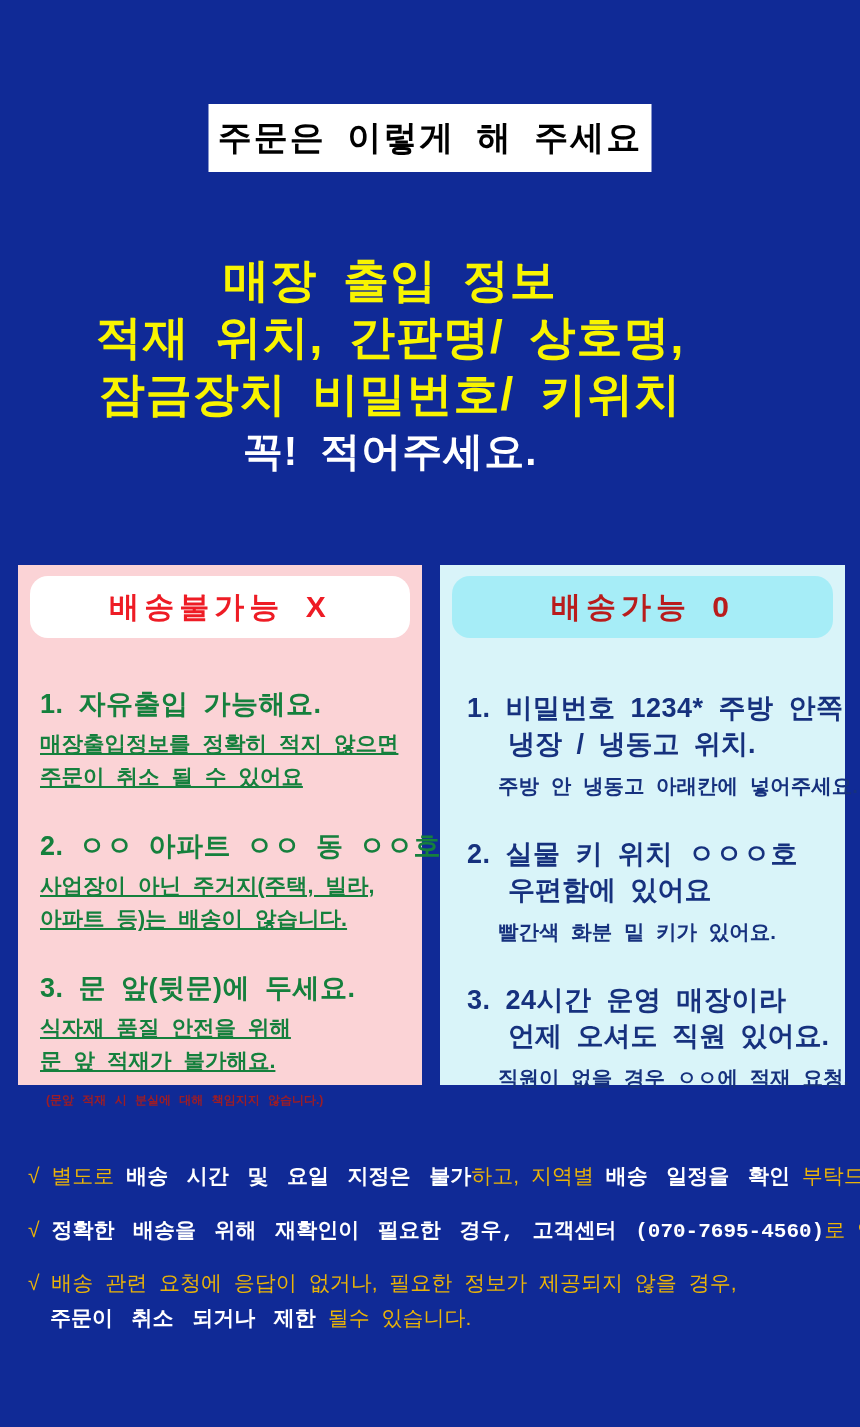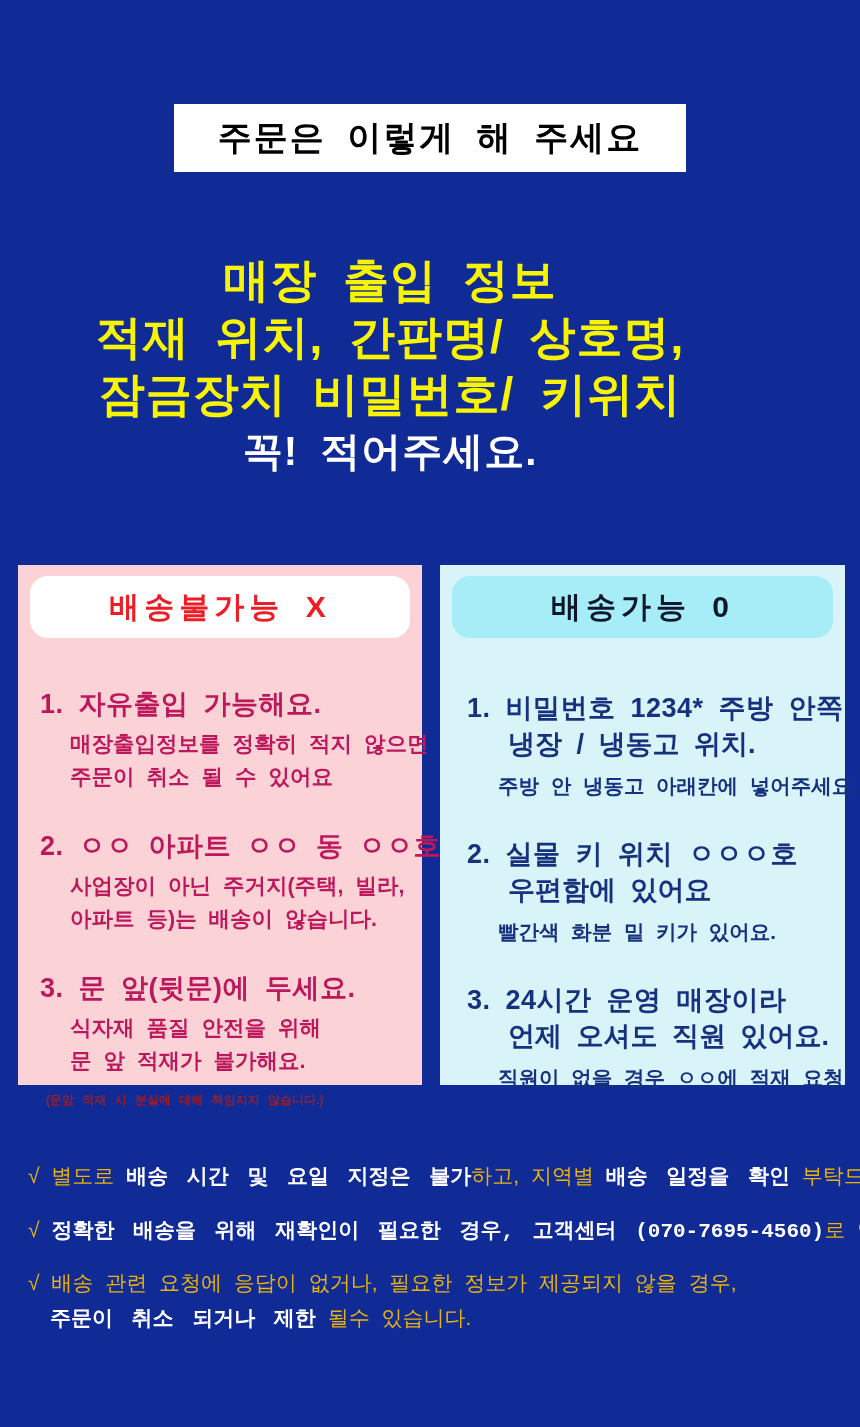--- a/index.html
+++ b/index.html
@@ -3,21 +3,21 @@
 <meta charset="utf-8">
 <style>
   html,body{margin:0;padding:0;}
   body{
     width:860px;height:1427px;position:relative;overflow:hidden;
     background:#102a96;
     font-family:"Liberation Sans","DejaVu Sans",sans-serif;
   }
   .title-box{
     position:absolute;top:104px;left:50%;transform:translateX(-50%);
-    width:512px;height:68px;background:#ffffff;
+    width:443px;height:68px;background:#ffffff;
     display:flex;align-items:center;justify-content:center;
   }
   .title-box span{
     color:#000000;font-size:34px;font-weight:800;letter-spacing:2px;word-spacing:10px;white-space:nowrap;
   }
   .intro{
     position:absolute;top:252px;left:0;width:780px;text-align:center;
   }
   .intro .y{
     color:#f8f400;font-size:46px;font-weight:800;line-height:57px;
@@ -31,29 +31,29 @@
   .panel-left{left:18px;width:404px;background:#fbd3d6;}
   .panel-right{left:440px;width:405px;background:#d9f4f9;}
   .pill{
     margin:11px auto 0 auto;width:calc(100% - 24px);height:62px;
     border-radius:18px;display:flex;align-items:center;justify-content:center;
   }
   .panel-left .pill{background:#ffffff;}
   .panel-right .pill{background:#a6edf7;}
   .pill span{font-size:30px;font-weight:800;letter-spacing:5px;word-spacing:8px;white-space:nowrap;}
   .panel-left .pill span{color:#ee1c25;}
-  .panel-right .pill span{color:#0f172a;}
+  .panel-right .pill span{color:#b91c1c;}
   .panel .content{padding-top:12px;}
-  .item{color:#be185d;}
+  .item{color:#15803d;}
   .panel-left .item{margin:34px 0 0 22px;}
   .panel-left .item:first-child{margin-top:36px;}
   .heading{font-size:27px;font-weight:800;letter-spacing:0.5px;word-spacing:7px;white-space:nowrap;}
   .panel-left .sub{
-    margin-left:30px;font-size:21.5px;font-weight:700;line-height:33px;
-    word-spacing:6px;white-space:nowrap;margin-top:6px;
+    font-size:21.5px;font-weight:700;line-height:33px;
+    word-spacing:6px;white-space:nowrap;margin-top:6px;text-decoration:underline;
   }
   .panel-left .sub + .sub{margin-top:0;}
   .note{
     margin:14px 0 0 28px;color:#9c1d26;font-size:12px;font-weight:700;
     word-spacing:5px;white-space:nowrap;
   }
   .panel-right .item{margin:36px 0 0 27px;color:#16317e;}
   .panel-right .item:first-child{margin-top:40px;}
   .panel-right .heading{line-height:36px;}
   .panel-right .heading-line2{margin-left:41px;font-size:27px;font-weight:800;line-height:36px;word-spacing:7px;white-space:nowrap;}

